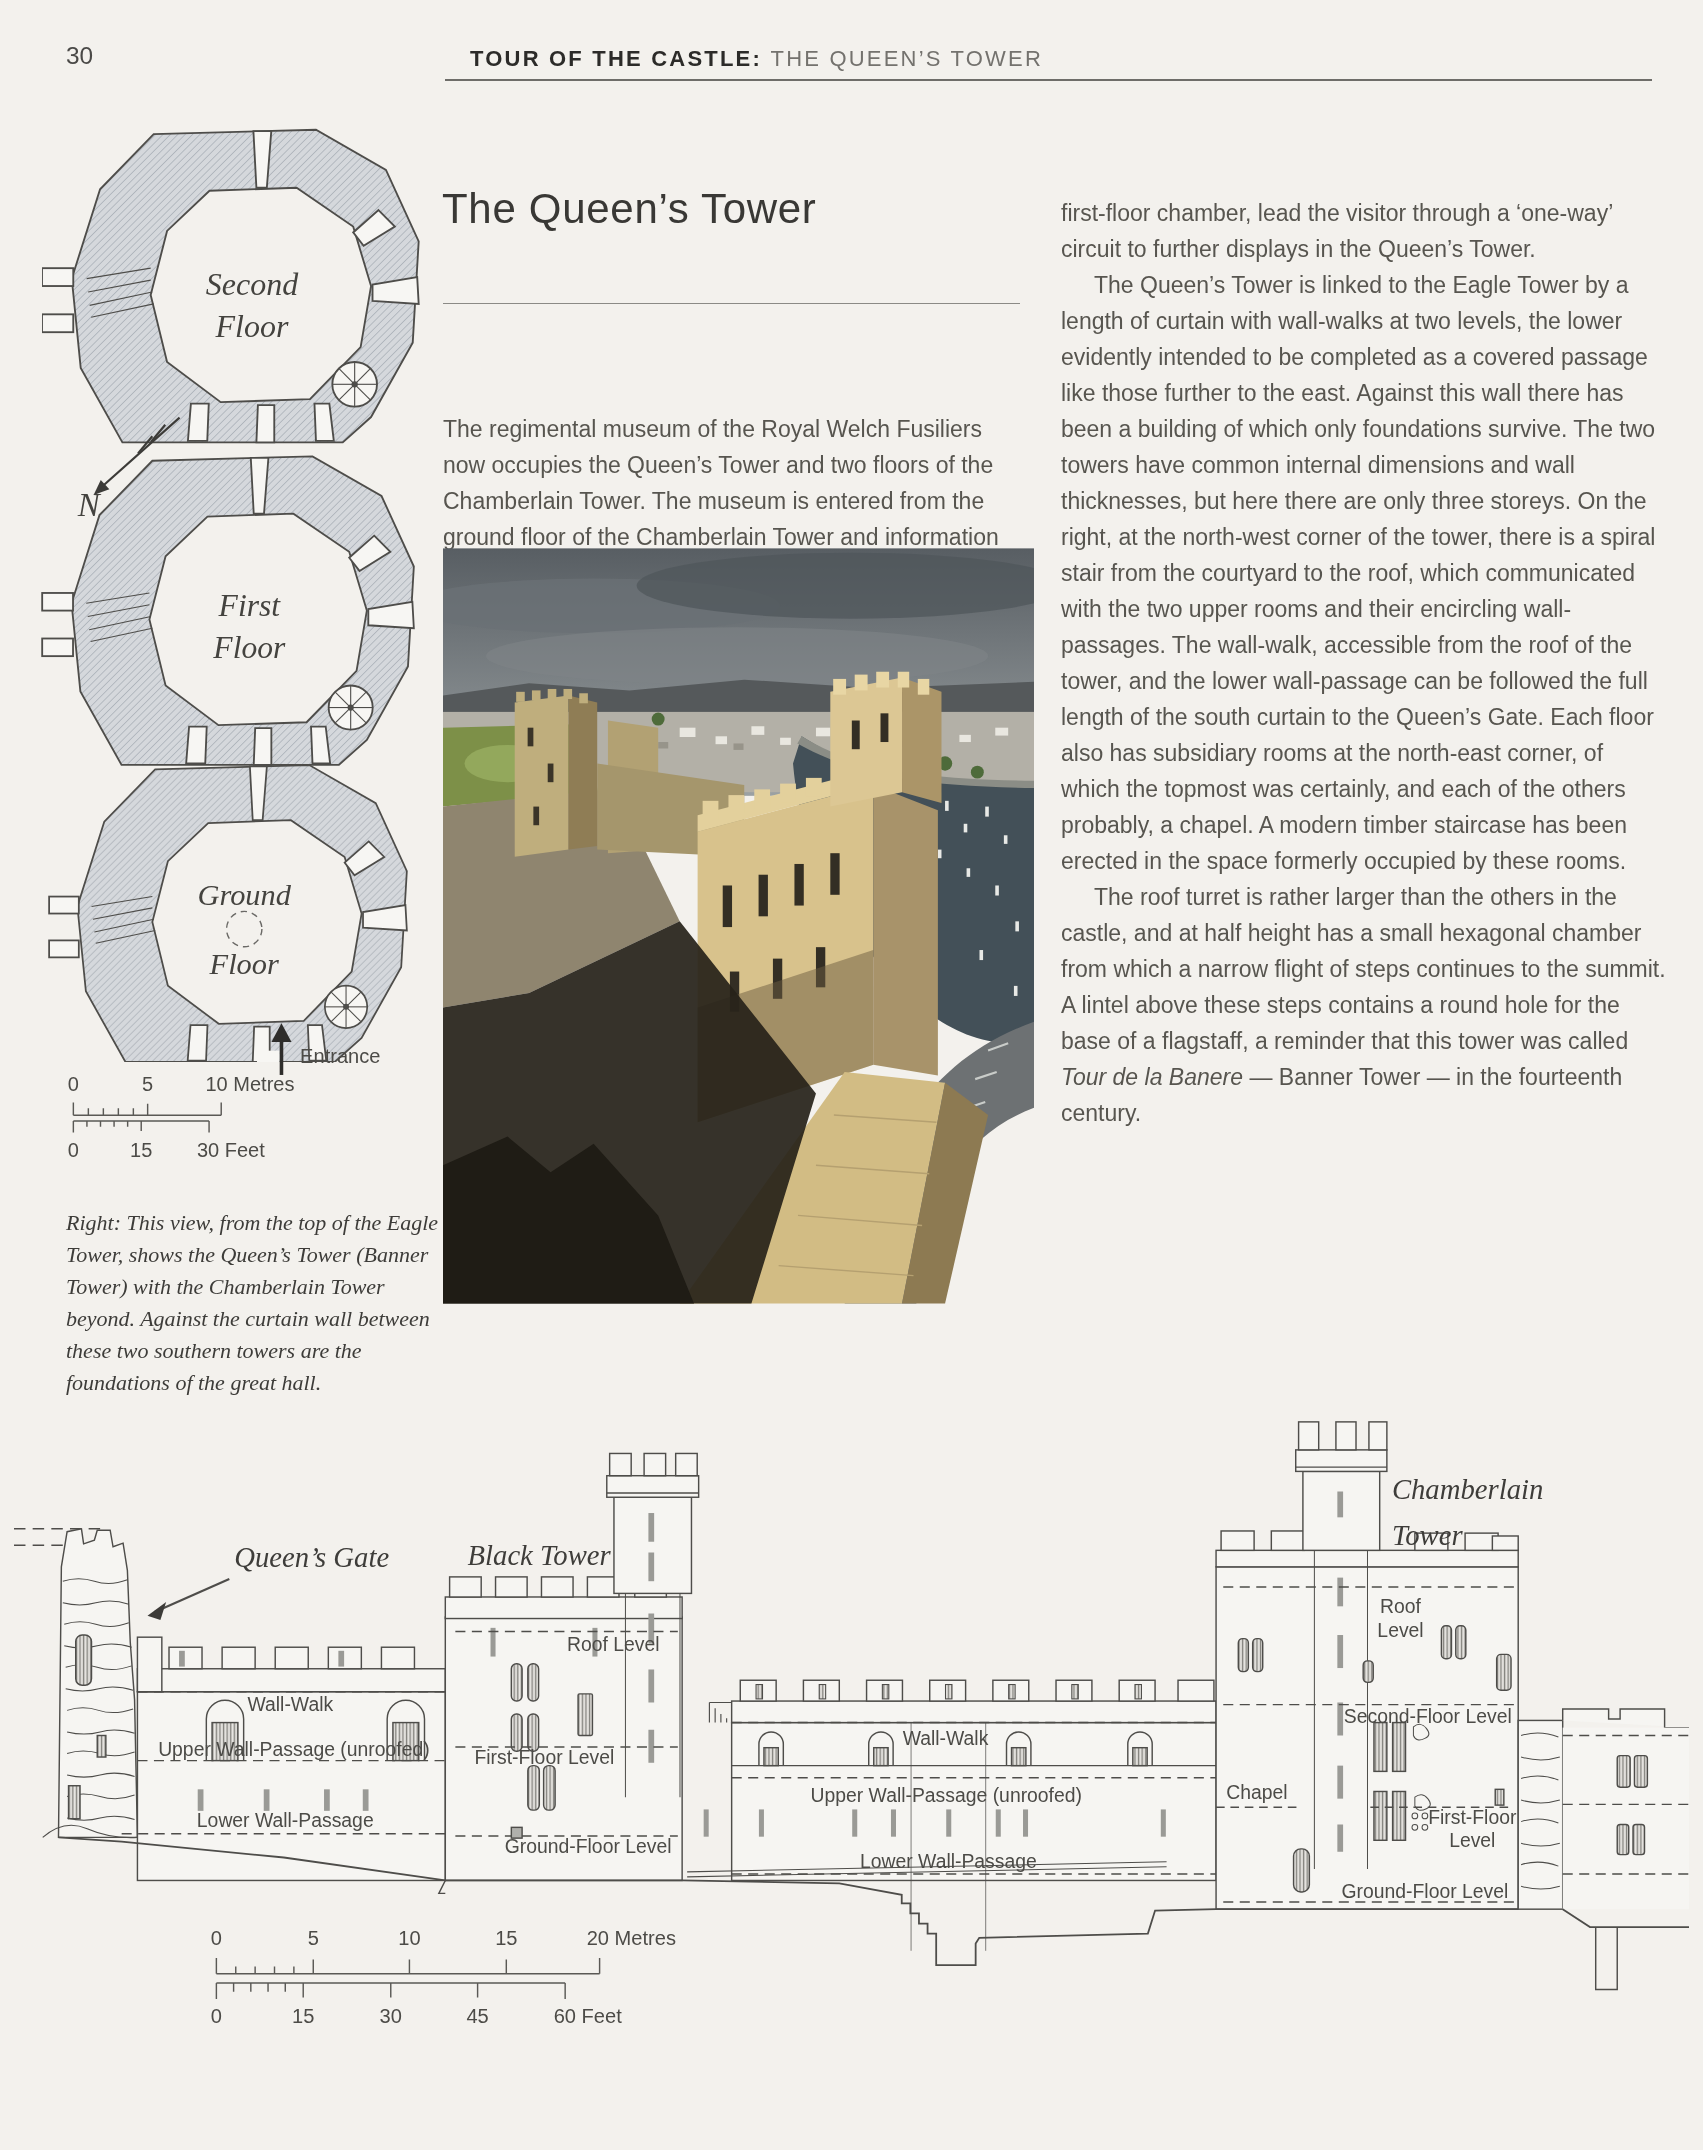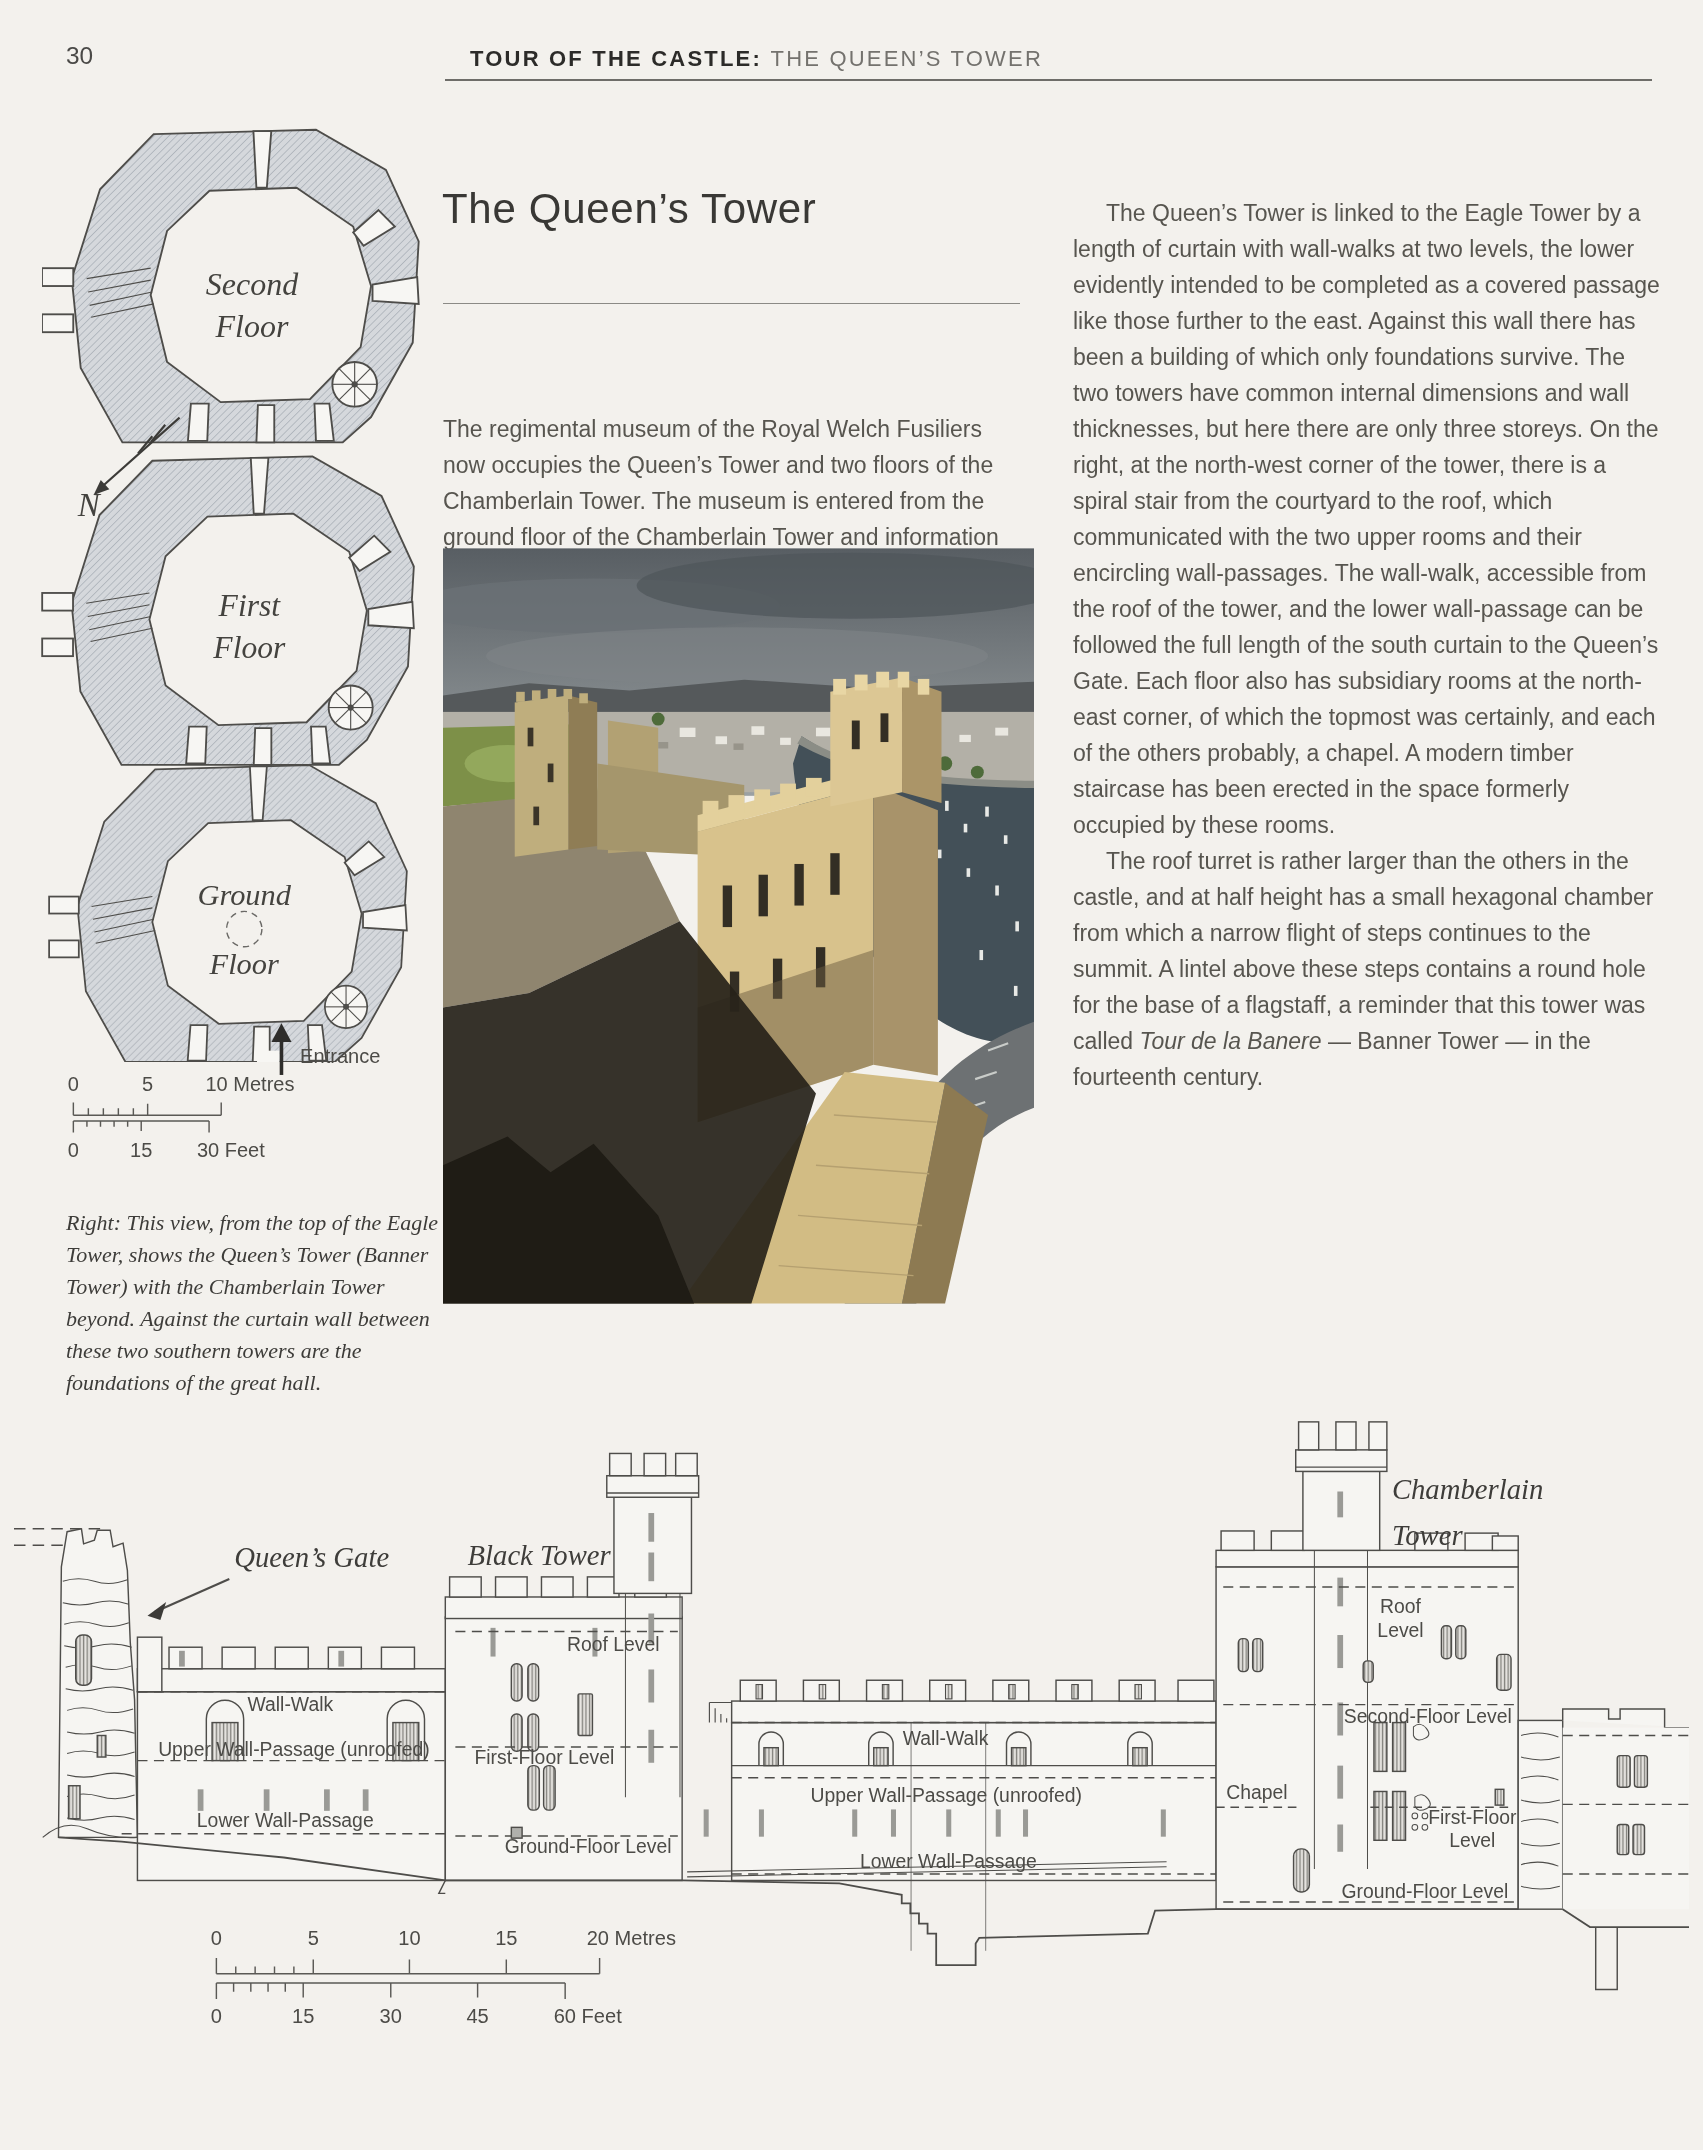--- a/index.html
+++ b/index.html
@@ -11,21 +11,21 @@
   .hdr{left:470px;top:46px;font-size:22px;letter-spacing:2.2px;white-space:nowrap;}
   .hdr .b{font-weight:bold;color:#2c2b29;}
   .hdr .l{color:#74726e;margin-left:8.6px;}
   .hdr-rule{left:445px;top:79px;width:1207px;height:2.2px;background:#6e6d69;}
   
   .title{left:442px;top:185px;font-size:42px;color:#393835;letter-spacing:0.7px;}
   .title-rule{left:443px;top:303px;width:577px;height:1.4px;background:#8b8a86;}
   .bodytxt{font-size:23px;line-height:36px;color:#57554f;}
   .intro{left:443px;top:363px;width:583px;margin-top:48px;}
   .col2{left:1061px;top:195px;width:606px;}
-  .col2 p.ind{text-indent:33px;margin-left:12px;}
+  .col2 p.ind{text-indent:33px;}
   .caption{left:66px;top:1207px;width:377px;font-family:"Liberation Serif",serif;font-style:italic;font-size:22px;line-height:32px;color:#3d3c39;}
   
   text{font-family:"Liberation Sans",sans-serif;fill:#4c4b47;}
   .eleb{font-size:27px;}
   .elei{font-family:"Liberation Serif",serif;font-style:italic;font-size:40px;fill:#3e3d3a;}
   .plani{font-family:"Liberation Serif",serif;font-style:italic;font-size:43px;fill:#44433f;}
   .scl{font-size:28px;}
   .mid{text-anchor:middle;}
 </style>
 </head>
@@ -259,20 +259,21 @@
       <line x1="520" y1="860" x2="678" y2="872"></line>
       <line x1="495" y1="930" x2="668" y2="944"></line>
       <line x1="468" y1="1000" x2="656" y2="1014"></line>
   </g>
 
   <path d="M0,640 L120,620 L330,520 L520,760 L430,1053 L0,1053 Z" fill="#262219" opacity=".92"></path>
   <path d="M0,860 L90,820 L150,870 L210,830 L300,930 L350,1053 L0,1053 Z" fill="#1f1c15"></path>
 </svg>
 
 <div class="abs bodytxt col2">
+  <p>first-floor chamber, lead the visitor through a ‘one-way’ circuit to further displays in the Queen’s Tower.</p>
   <p class="ind">The Queen’s Tower is linked to the Eagle Tower by a length of curtain with wall-walks at two levels, the lower evidently intended to be completed as a covered passage like those further to the east. Against this wall there has been a building of which only foundations survive. The two towers have common internal dimensions and wall thicknesses, but here there are only three storeys. On the right, at the north-west corner of the tower, there is a spiral stair from the courtyard to the roof, which communicated with the two upper rooms and their encircling wall-passages. The wall-walk, accessible from the roof of the tower, and the lower wall-passage can be followed the full length of the south curtain to the Queen’s Gate. Each floor also has subsidiary rooms at the north-east corner, of which the topmost was certainly, and each of the others probably, a chapel. A modern timber staircase has been erected in the space formerly occupied by these rooms.</p>
   <p class="ind"><span>The roof turret is rather larger than the others in the castle, and at half height has a small hexagonal chamber from which a narrow flight of steps continues to the summit. A lintel above these steps contains a round hole for the base of a flagstaff, a reminder that this tower was called </span><em>Tour de la Banere</em><span> — Banner Tower — in the fourteenth century.</span></p>
 </div>
 
 <svg class="abs" style="left:14.4px;top:1398px" width="1675" height="675" viewBox="0 0 2334 940">
   <g stroke="#4e4d4a" stroke-width="2" fill="none">
 
     <path d="M0,182 H130 M0,205 H130" stroke-dasharray="16 10"></path>
 
     <path d="M62,612 L66,235 L74,186 L94,182 L97,203 L112,198 L116,184 L134,184 L138,207 L152,202 L158,240 L162,340 L168,420 L172,612 Z" fill="#f6f5f2"></path>

